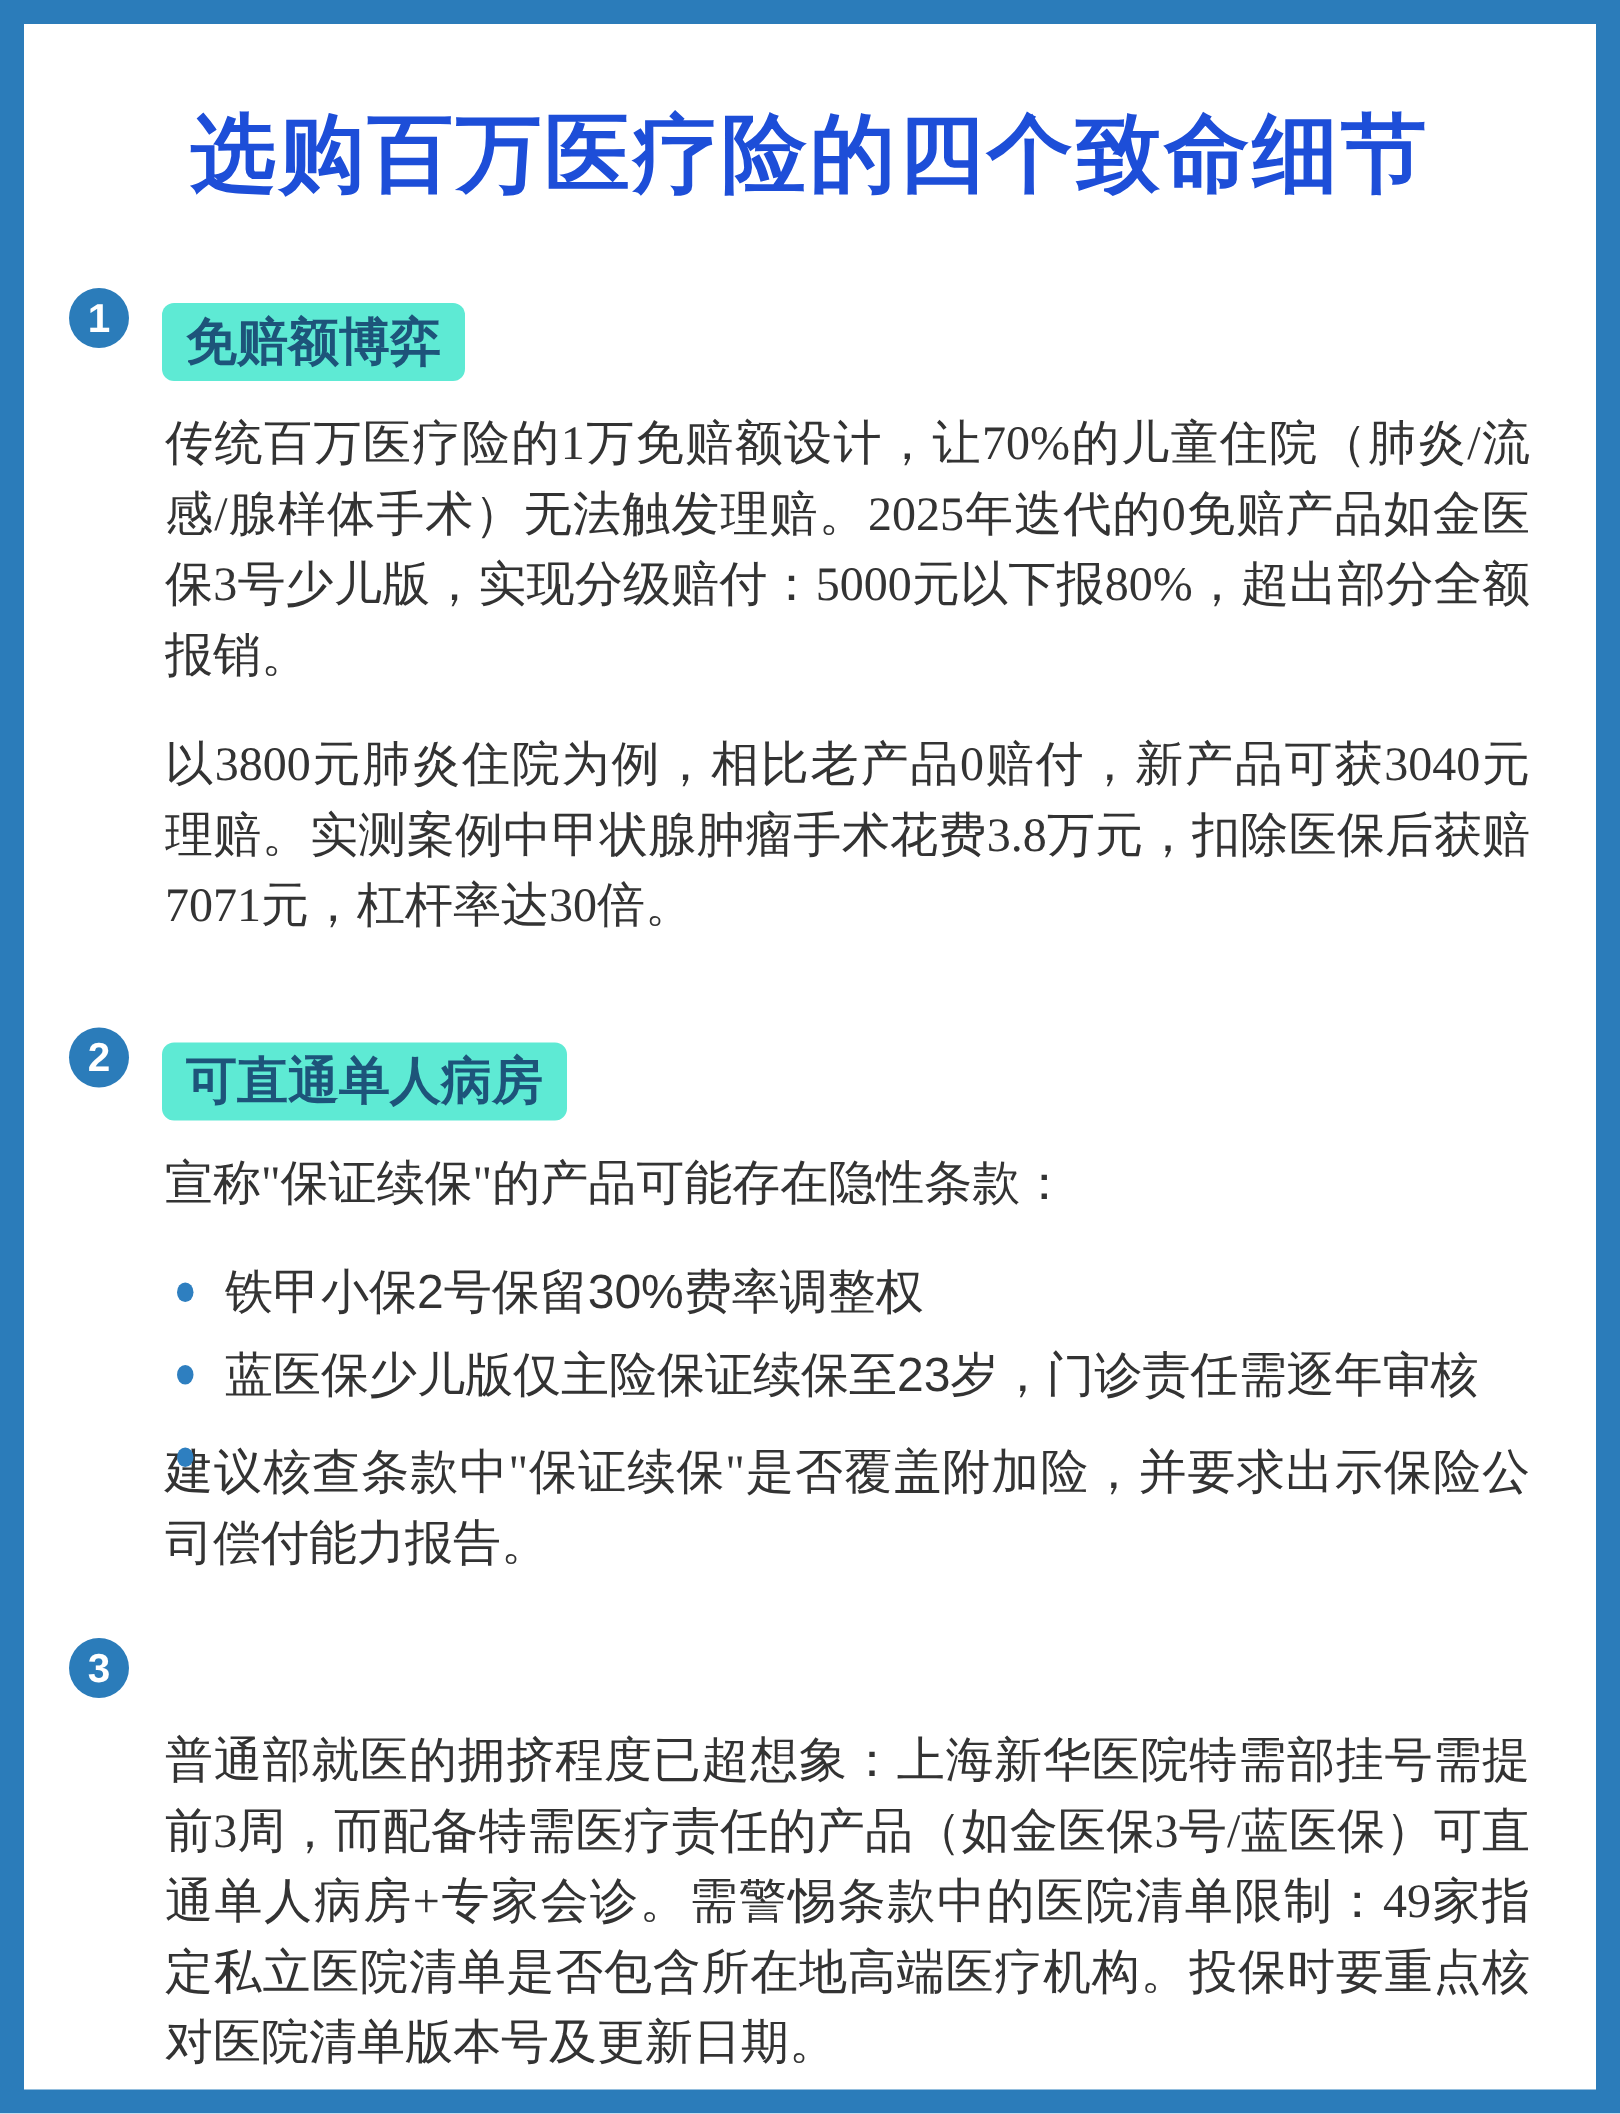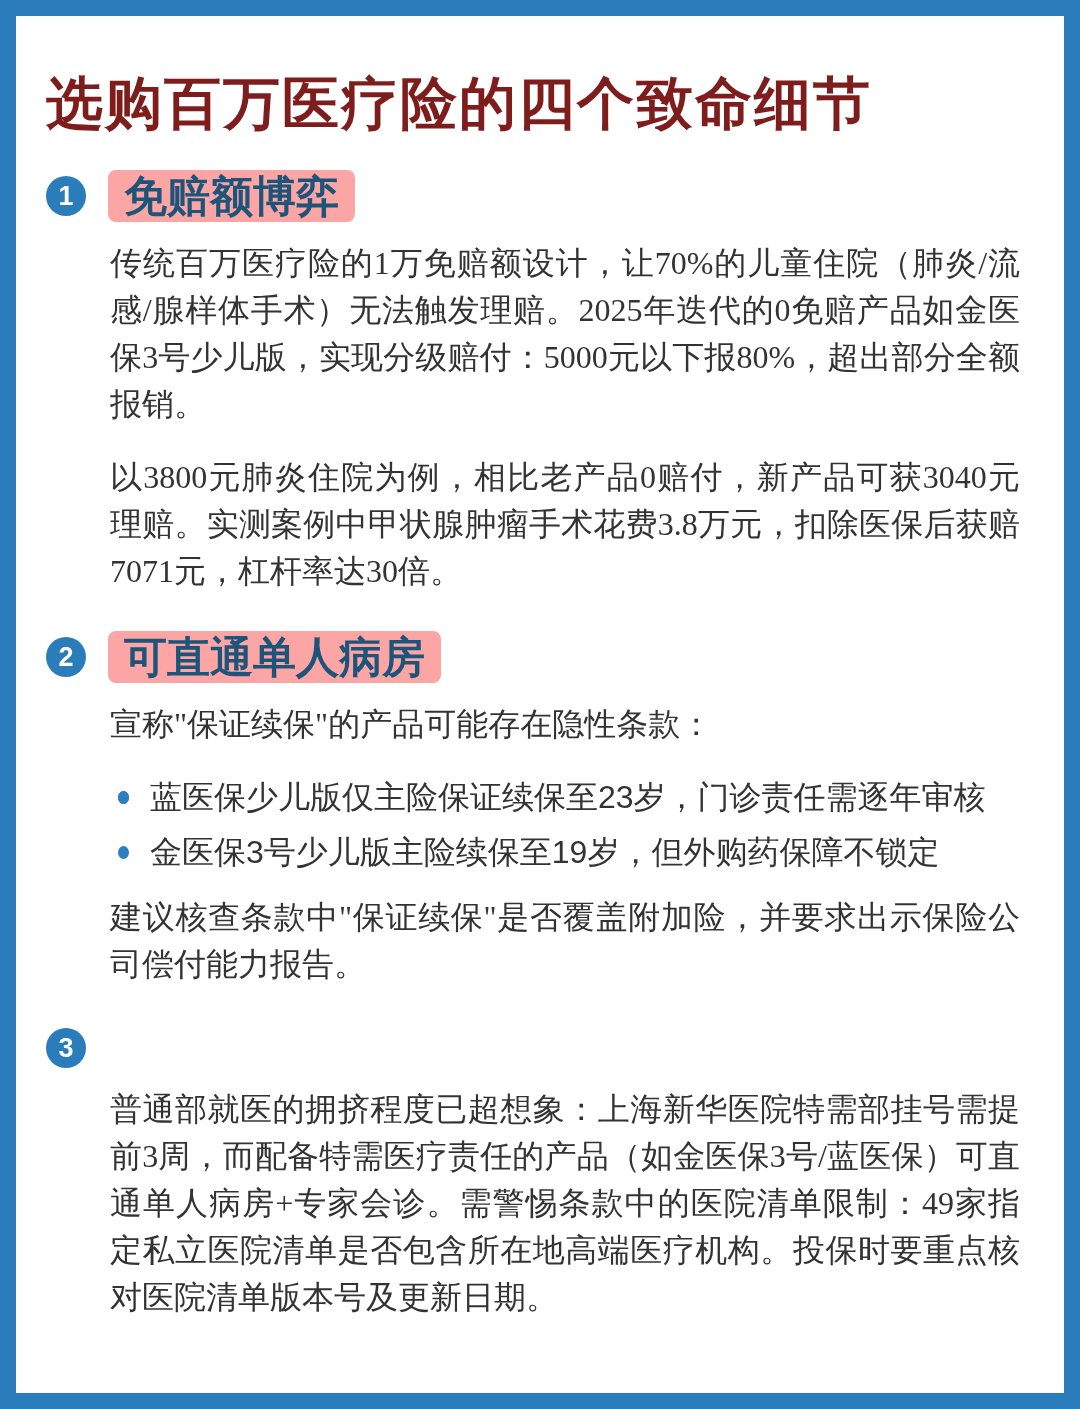--- a/index.html
+++ b/index.html
@@ -8,26 +8,26 @@
     width: 1080px;
     height: 1409px;
     box-sizing: border-box;
     border: 16px solid #2b7cba;
     background: #ffffff;
     font-family: "Liberation Sans", sans-serif;
     overflow: hidden;
   }
   .title {
     margin: 52px 30px 0 30px;
-    text-align: left;
+    text-align: center;
     font-size: 57px;
     line-height: 70px;
     font-weight: 900;
     letter-spacing: 2px;
-    color: #7f1d1d;
+    color: #1d4ed8;
   }
   .section-header {
     display: flex;
     align-items: center;
     margin-left: 30px;
     margin-right: 32px;
   }
   .sec1 .section-header { margin-top: 32px; }
   .sec2 .section-header { margin-top: 36px; }
   .sec3 .section-header { margin-top: 40px; }
@@ -39,27 +39,28 @@
     background: #2b7cba;
     color: #ffffff;
     font-size: 27px;
     font-weight: bold;
     display: flex;
     align-items: center;
     justify-content: center;
   }
   .badge {
     margin-left: 22px;
-    background: #fca5a5;
+    background: #5eead4;
     color: #1d547a;
-    font-size: 43px;
+    font-size: 34px;
     line-height: 34px;
     font-weight: bold;
     padding: 9px 16px;
     border-radius: 8px;
+    margin-top: 32px;
   }
   .para {
     margin: 18px 44px 0 94px;
     font-size: 32px;
     line-height: 47px;
     color: #333333;
     text-align: justify;
     font-family: Liberation Serif, serif;
   }
   .para + .para { margin-top: 26px; }
@@ -104,28 +105,28 @@
 
   <section class="sec2">
     <div class="section-header">
       <div class="num-circle">2</div>
       <div class="badge">可直通单人病房</div>
     </div>
     <p class="para">宣称"保证续保"的产品可能存在隐性条款：</p>
     <ul class="bullet-list">
       <li class="bullet-item">
         <span class="bullet-dot"></span>
+        <span>铁甲小保2号保留30%费率调整权</span>
       </li>
       <li class="bullet-item">
         <span class="bullet-dot"></span>
         <span>蓝医保少儿版仅主险保证续保至23岁，门诊责任需逐年审核</span>
       </li>
       <li class="bullet-item">
         <span class="bullet-dot"></span>
-        <span>金医保3号少儿版主险续保至19岁，但外购药保障不锁定</span>
       </li>
     </ul>
     <p class="para">建议核查条款中"保证续保"是否覆盖附加险，并要求出示保险公司偿付能力报告。</p>
   </section>
 
   <section class="sec3">
     <div class="section-header">
       <div class="num-circle">3</div>
     </div>
     <p class="para">普通部就医的拥挤程度已超想象：上海新华医院特需部挂号需提前3周，而配备特需医疗责任的产品（如金医保3号/蓝医保）可直通单人病房+专家会诊。需警惕条款中的医院清单限制：49家指定私立医院清单是否包含所在地高端医疗机构。投保时要重点核对医院清单版本号及更新日期。</p>

